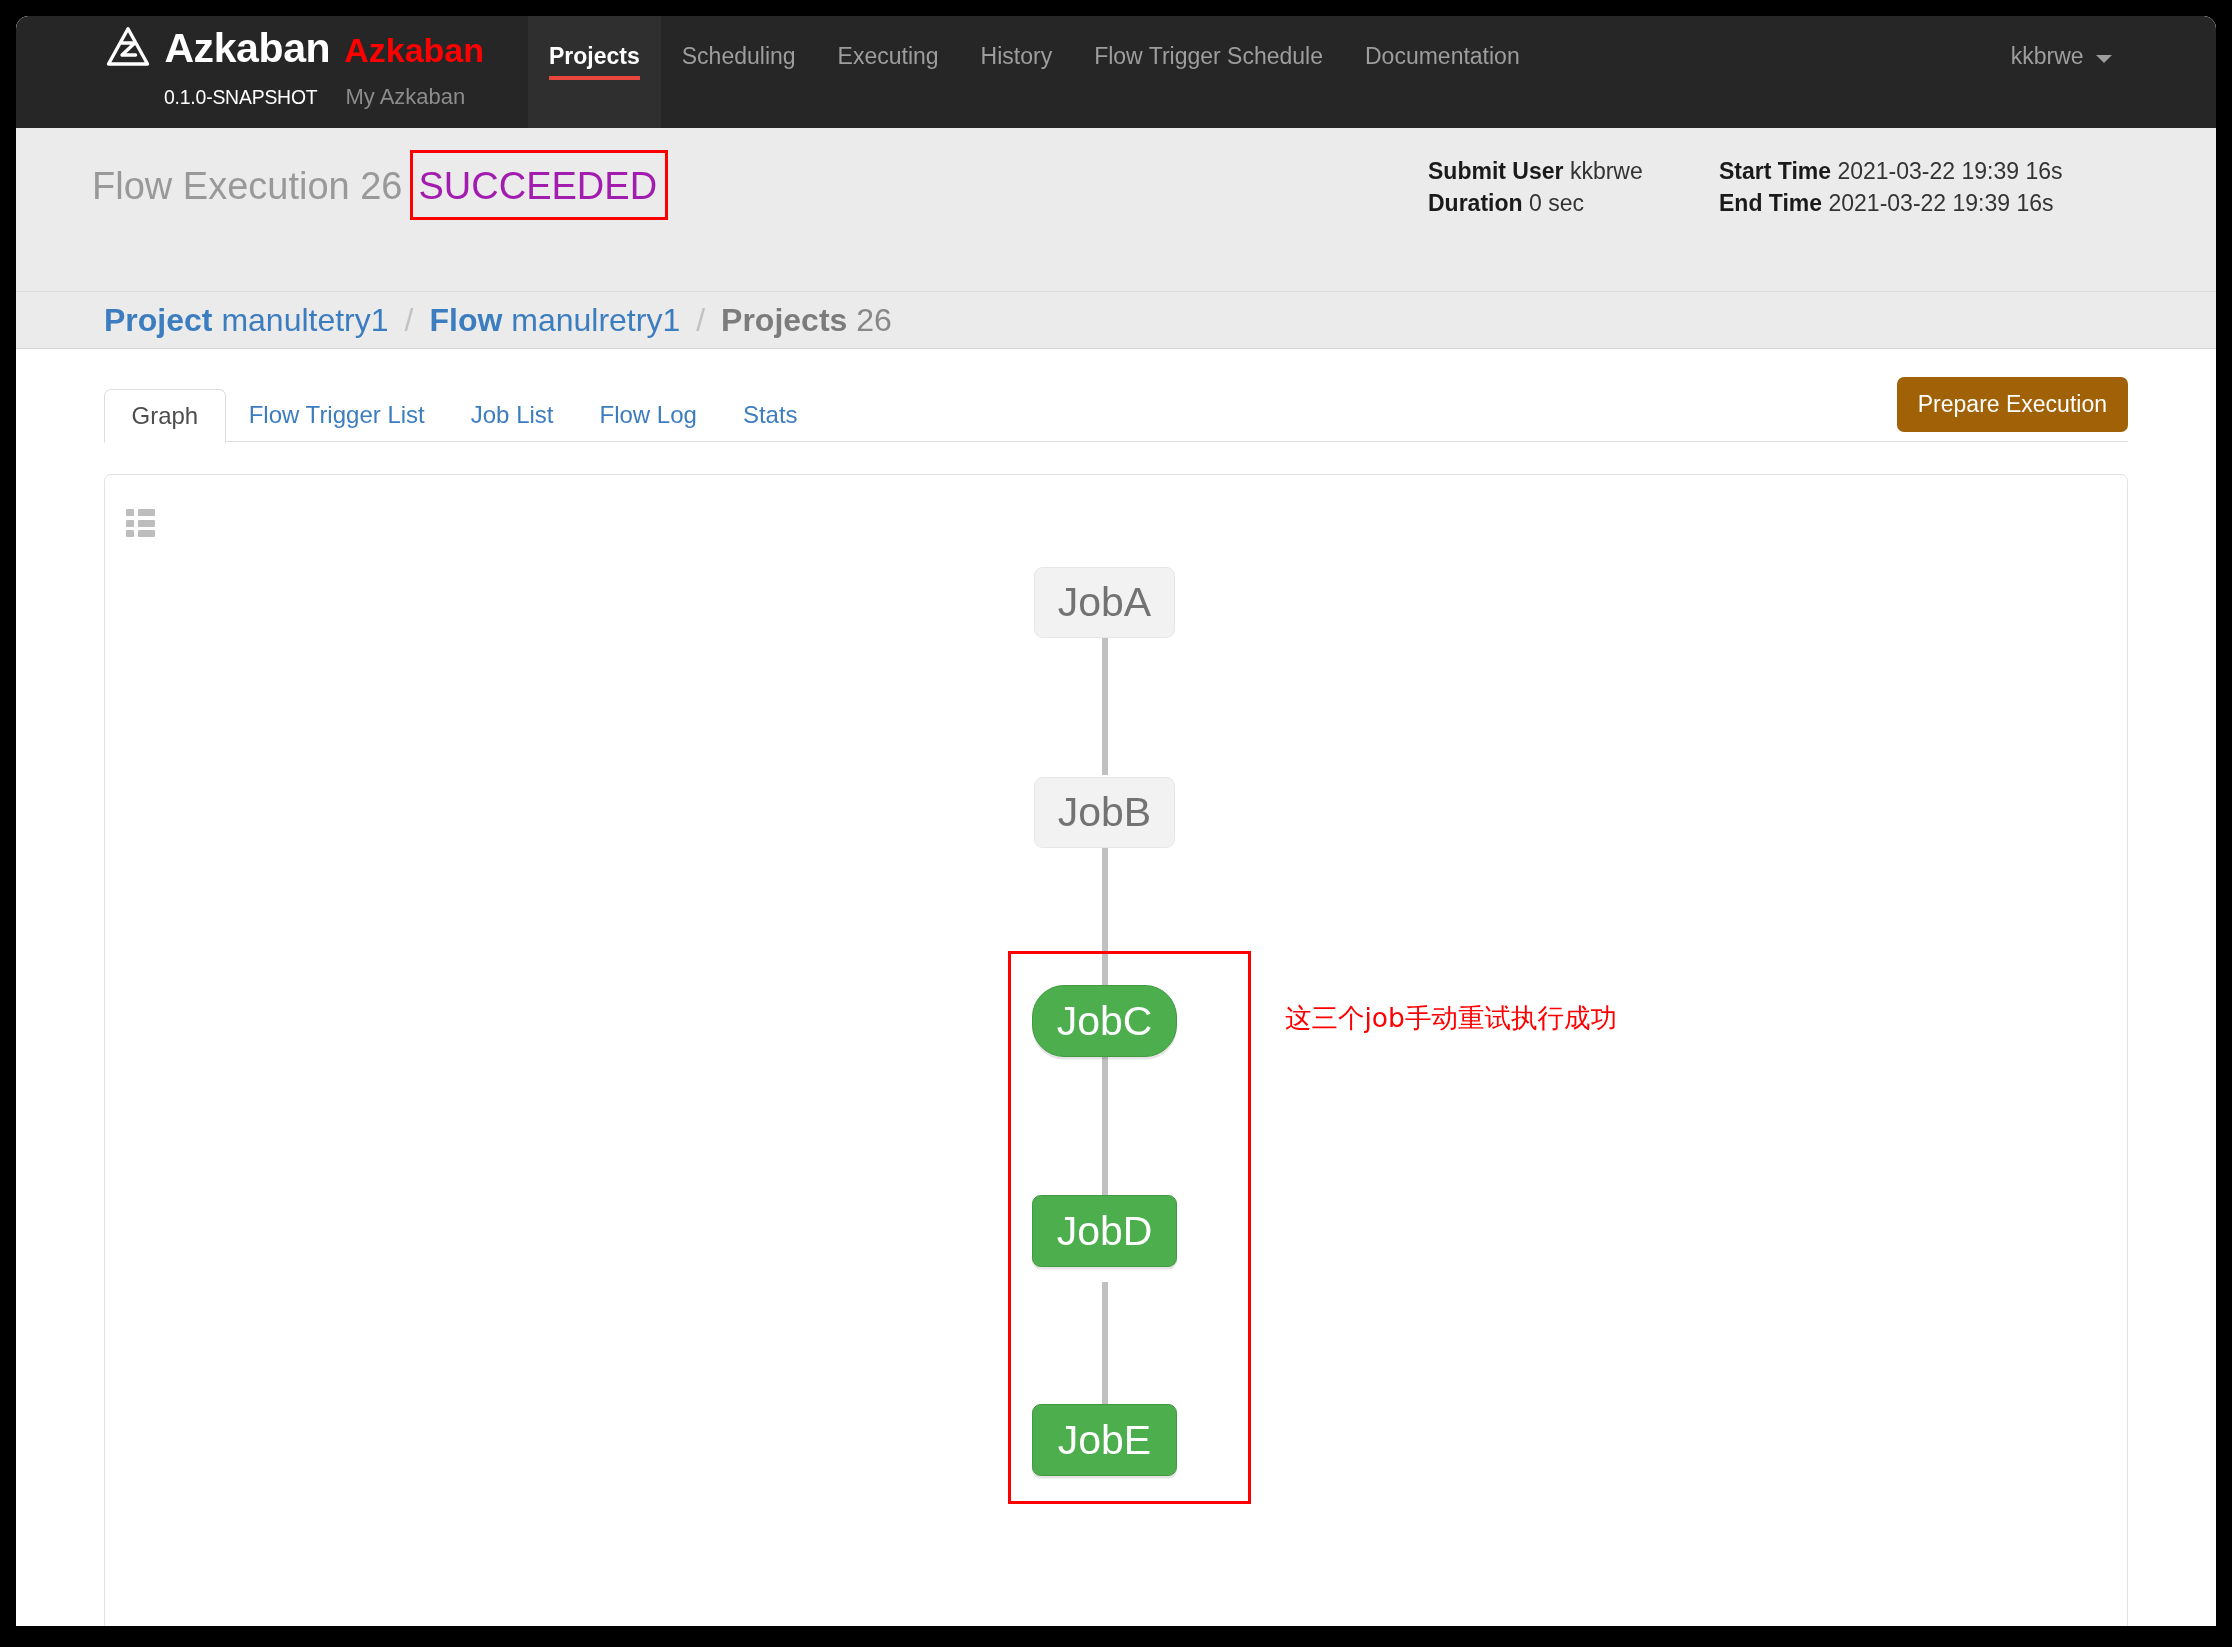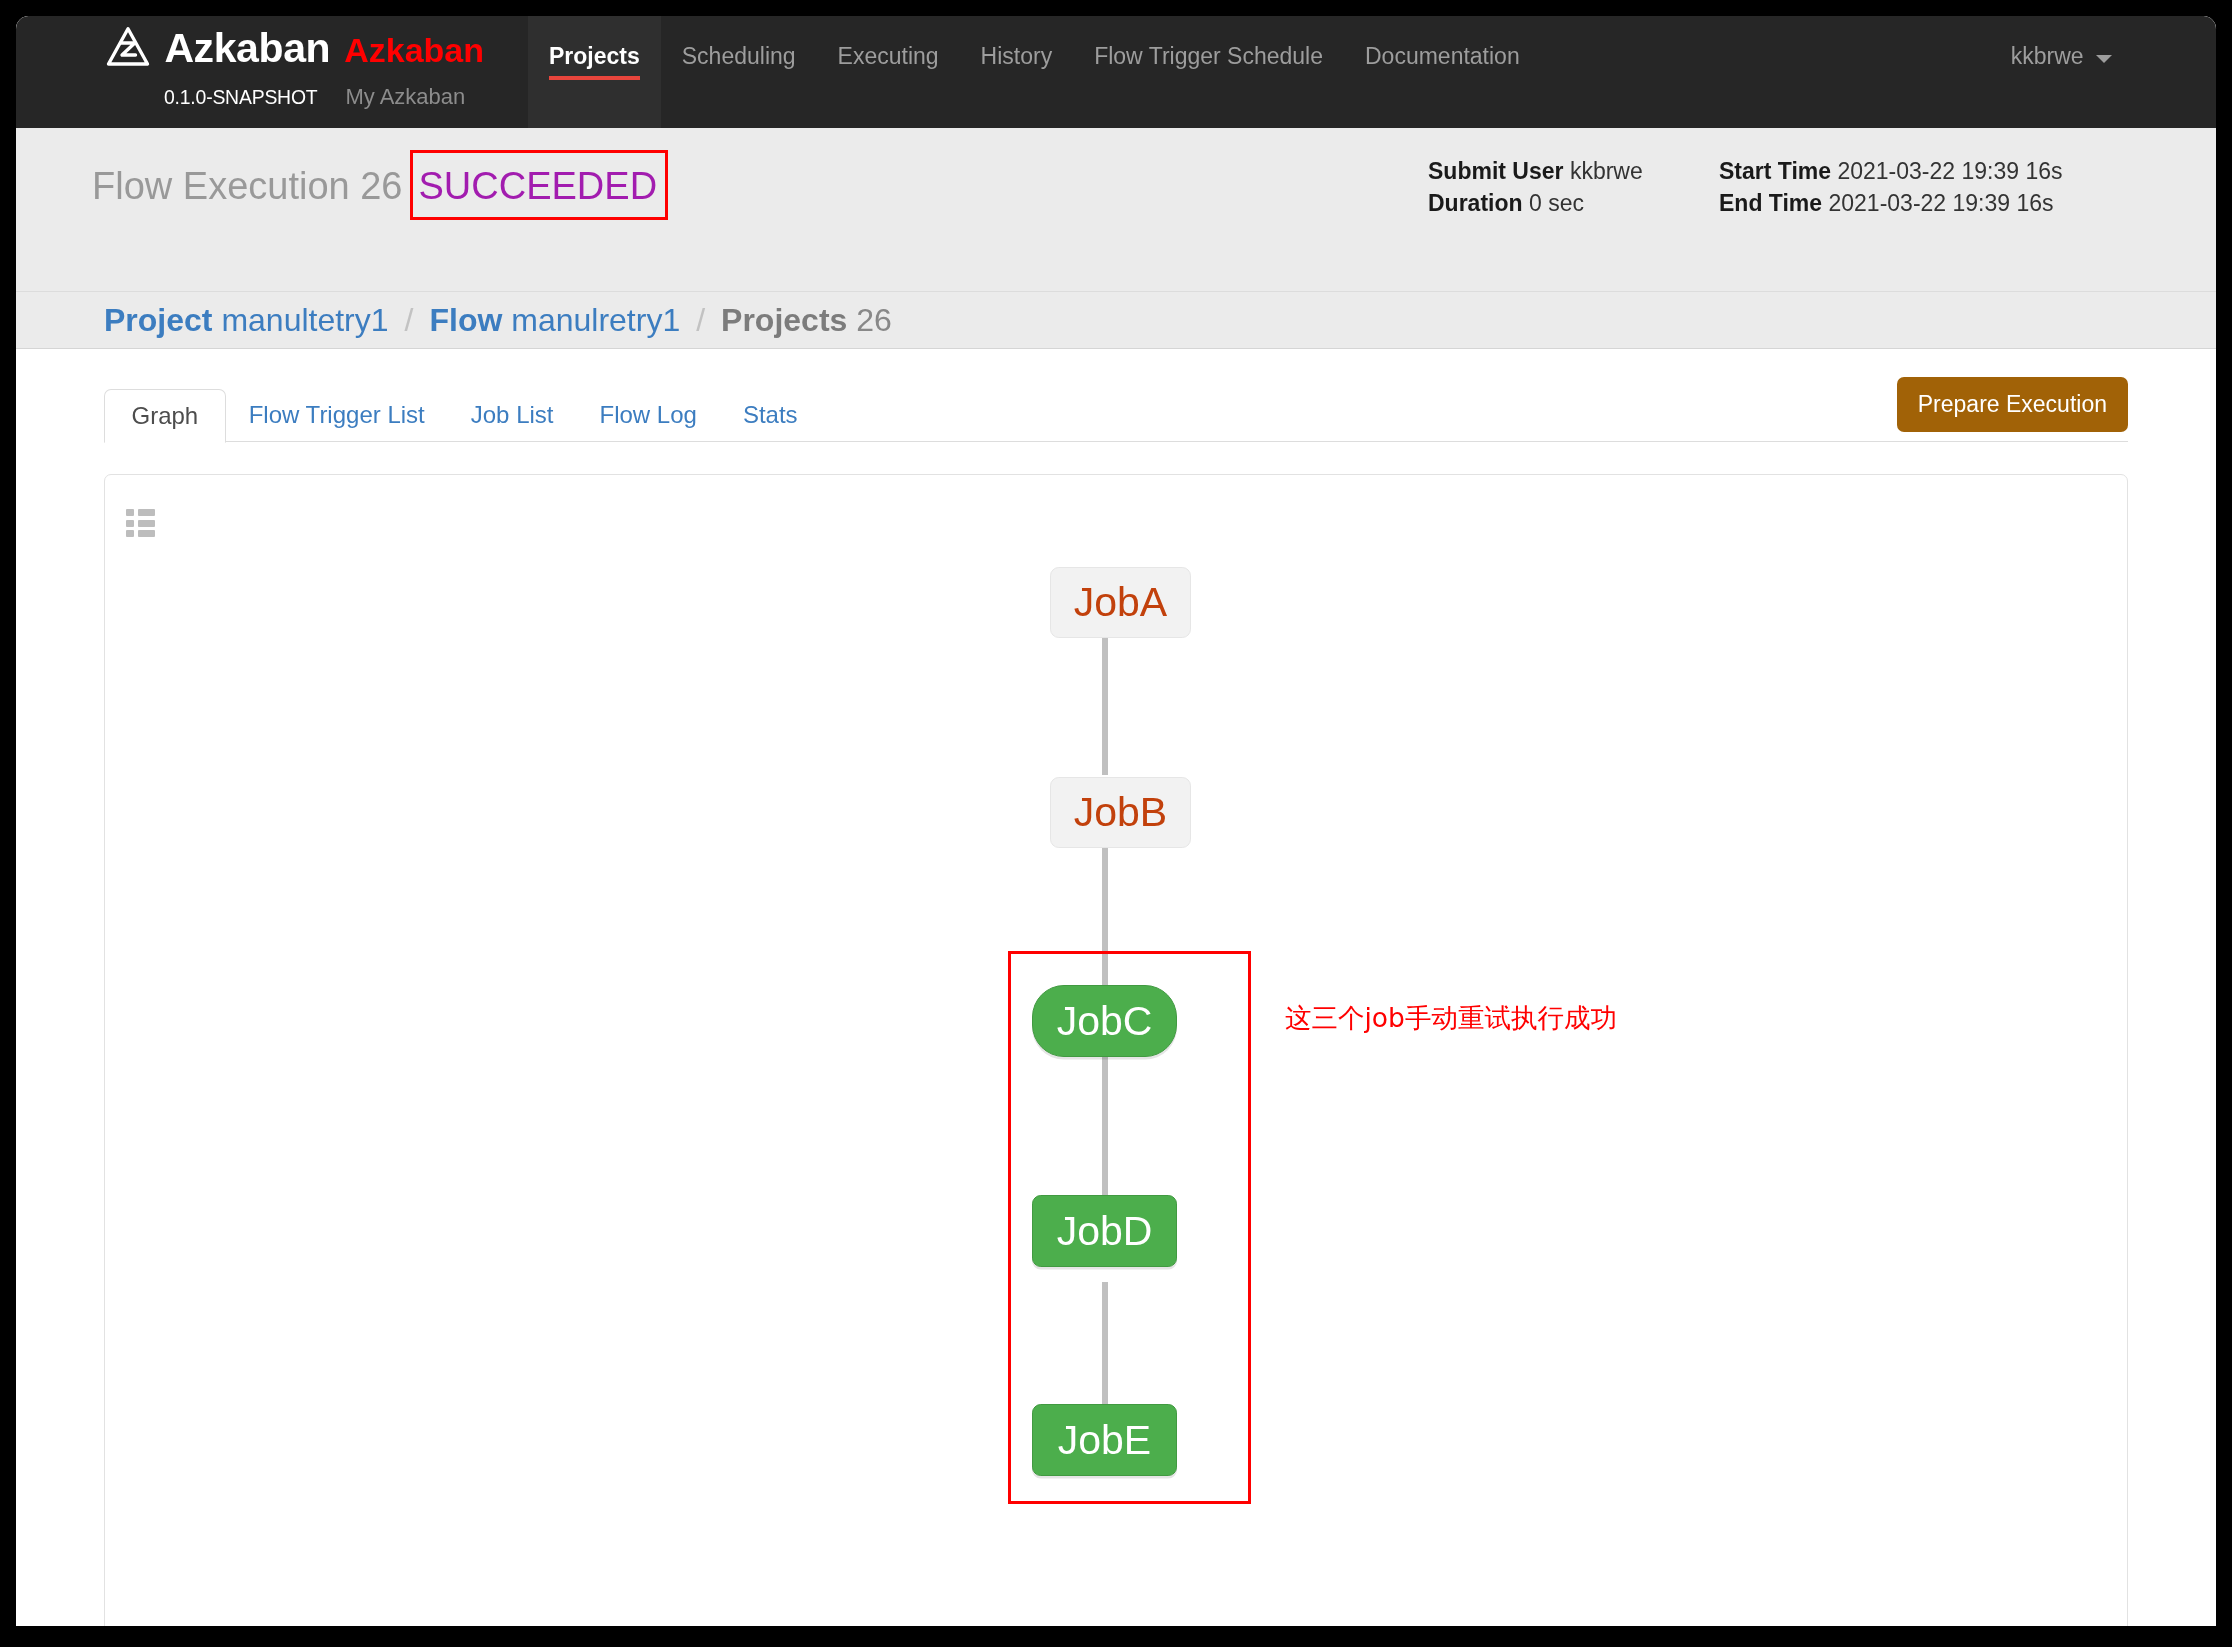--- a/index.html
+++ b/index.html
@@ -295,22 +295,21 @@
     align-items: center;
     justify-content: center;
     border-radius: 8.8px;
     font-size: 41px;
     cursor: pointer;
     white-space: nowrap;
   }
   .node.pending {
     background: #f2f2f2;
     border: 1.8px solid #e6e6e6;
-    color: #c2410c;
-    margin-left: 16px;
+    color: #737373;
   }
   .node.success {
     background: #4cae4c;
     border: 1.8px solid #419a41;
     color: #ffffff;
     box-shadow: 0 2.6px 0 rgba(0,0,0,0.10);
   }
 
   .redbox-jobs {
     position: absolute;

